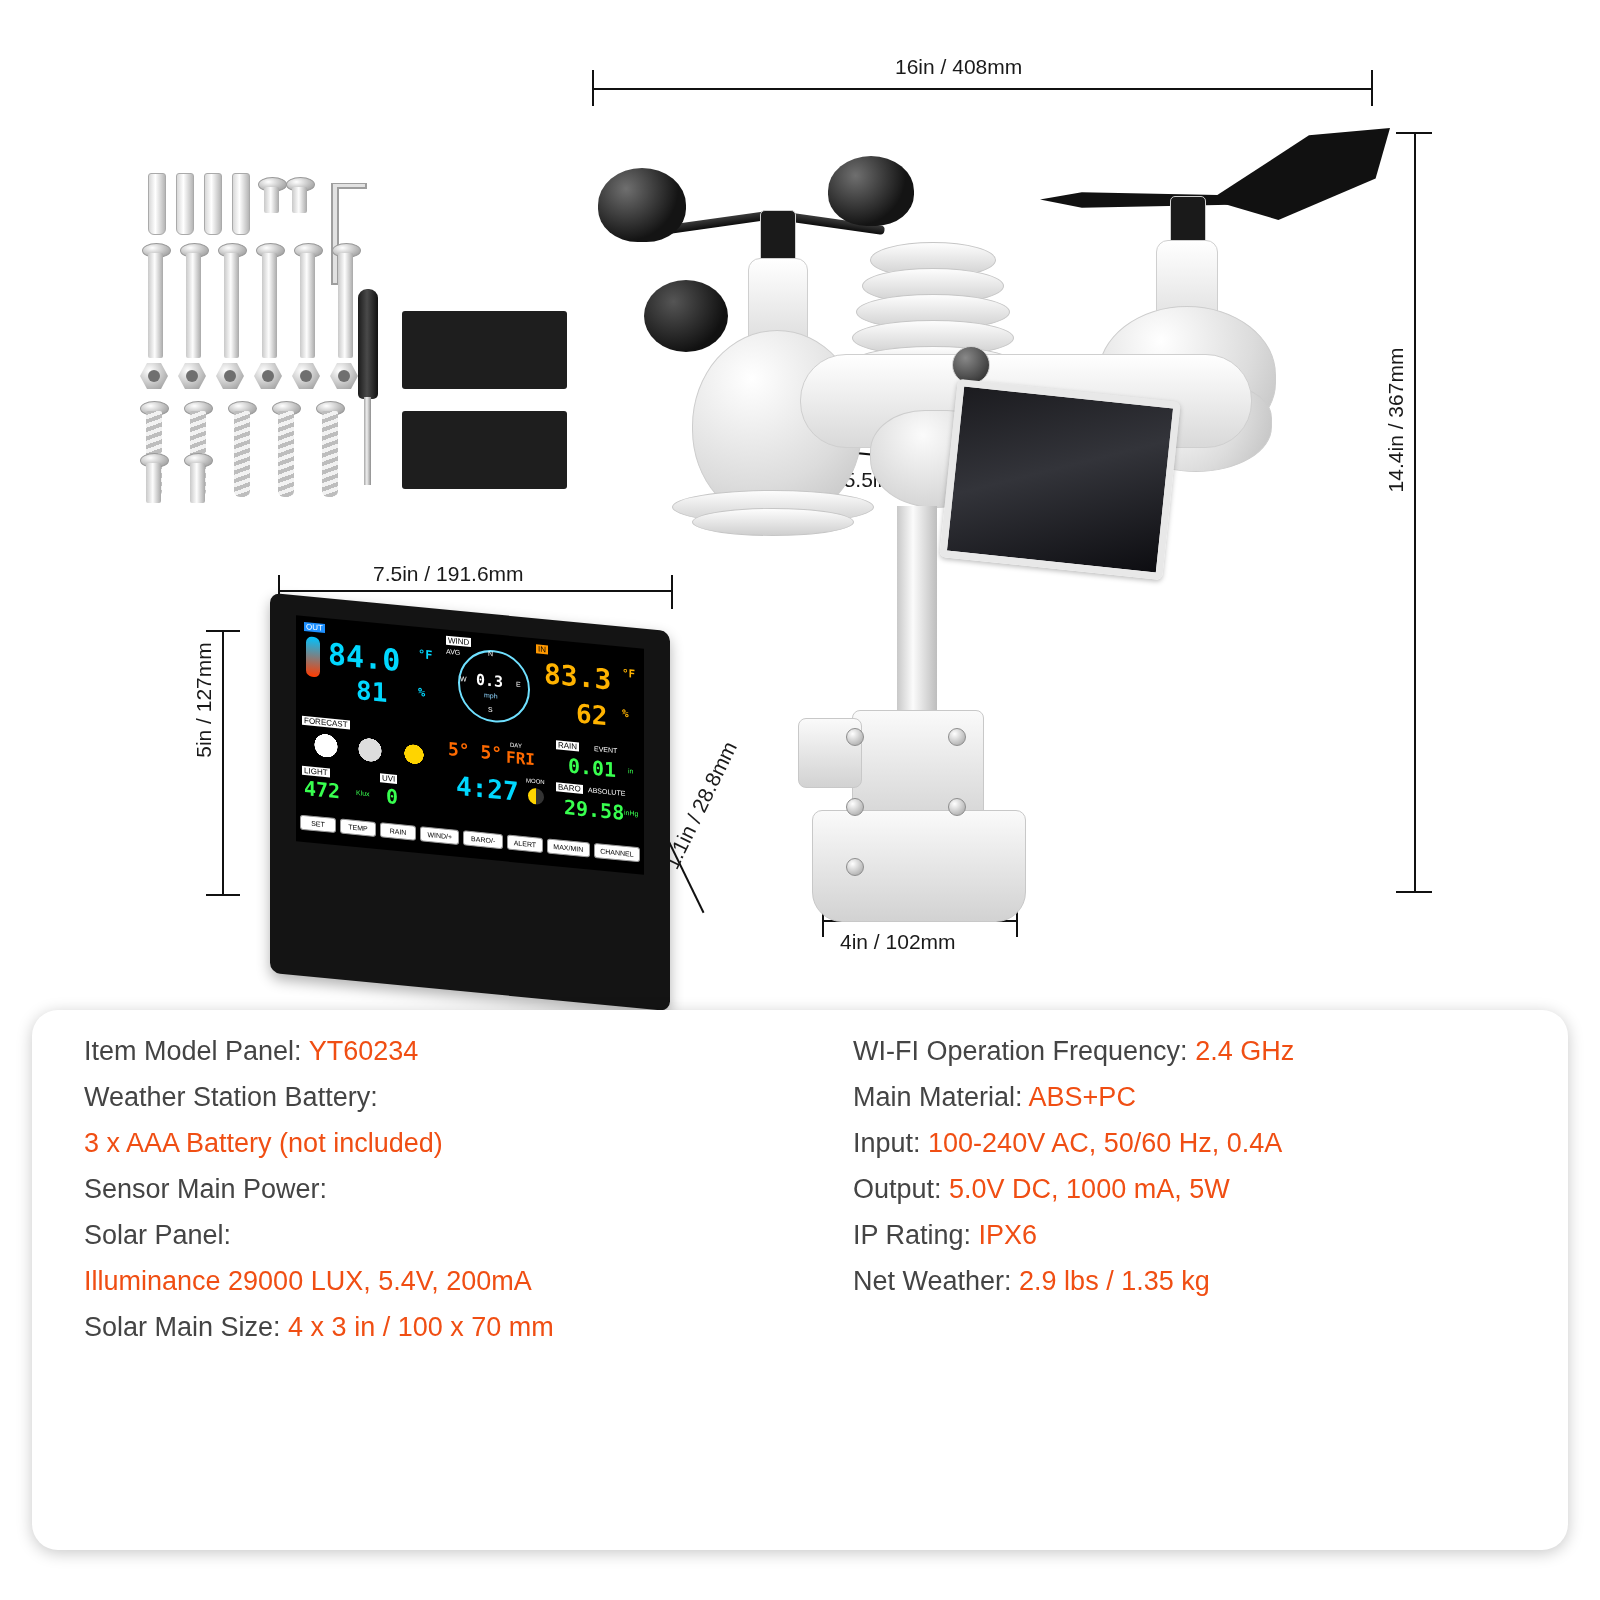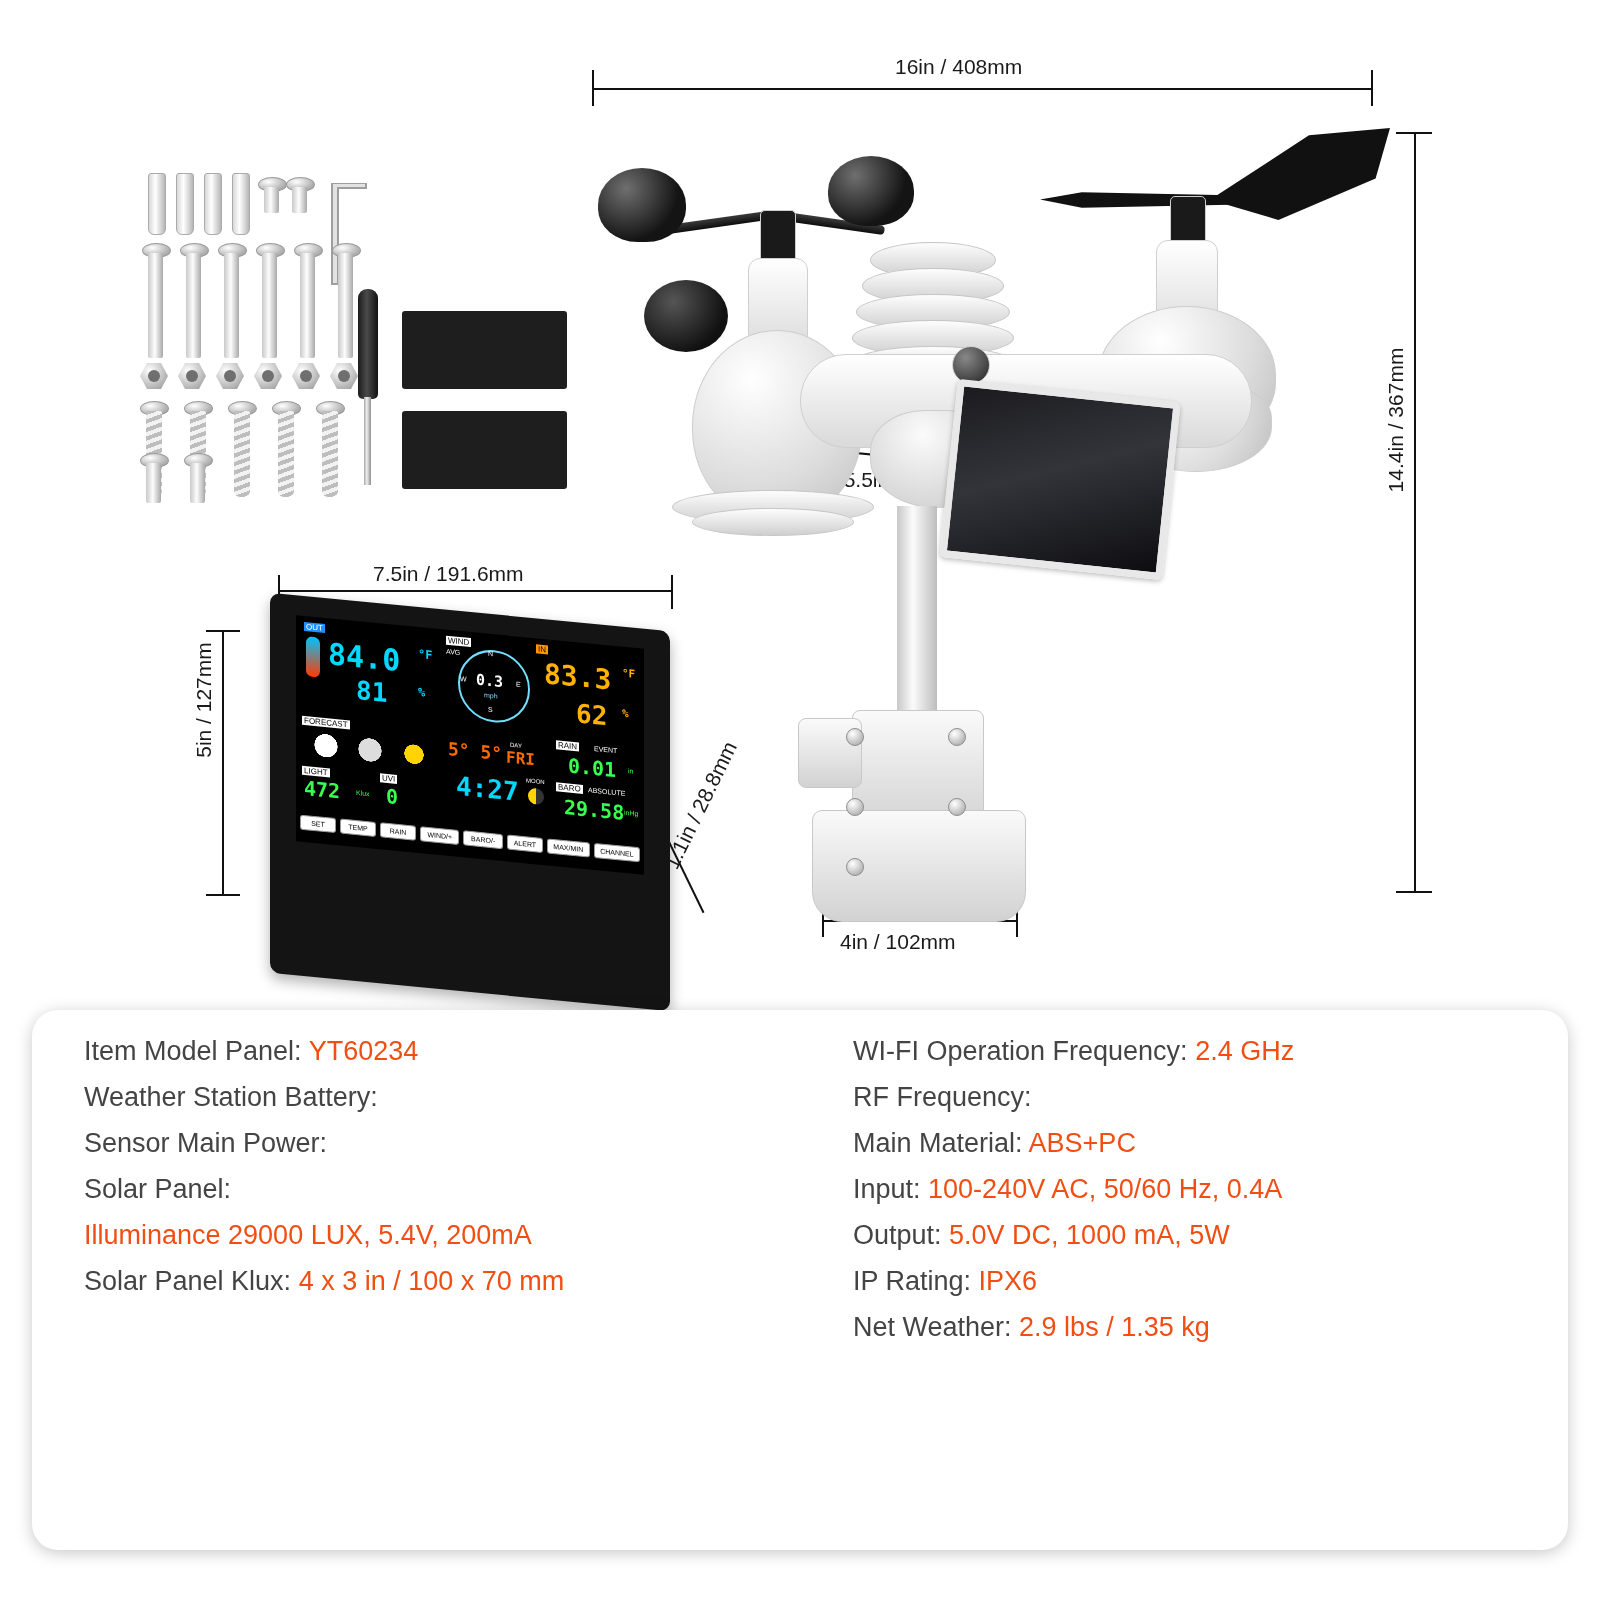--- a/index.html
+++ b/index.html
@@ -272,27 +272,27 @@
       <span class="lcd-label" style="flex:1.2;text-align:center;border:1px solid #999;border-radius:3px;padding:3px 0;font-size:7px;">MAX/MIN</span>
       <span class="lcd-label" style="flex:1.3;text-align:center;border:1px solid #999;border-radius:3px;padding:3px 0;font-size:7px;">CHANNEL</span>
     </div>
   </div>
 </div>
 
 <div class="spec-card">
   <div class="spec-col" style="left:52px;width:730px;">
     <div class="spec-line"><span>Item Model Panel: </span><span class="val">YT60234</span></div>
     <div class="spec-line"><span>Weather Station Battery:</span><span class="val"></span></div>
+    <div class="spec-line"><span></span><span class="val">3 x AAA Battery (not included)</span></div>
     <div class="spec-line"><span>Sensor Main Power:</span><span class="val"></span></div>
     <div class="spec-line"><span>Solar Panel:</span><span class="val"></span></div>
     <div class="spec-line"><span></span><span class="val">Illuminance 29000 LUX, 5.4V, 200mA</span></div>
-    <div class="spec-line"><span>Solar Panel Klux: </span><span class="val">4 x 3 in / 100 x 70 mm</span></div>
+    <div class="spec-line"><span>Solar Main Size: </span><span class="val">4 x 3 in / 100 x 70 mm</span></div>
   </div>
   <div class="spec-col" style="left:821px;width:680px;">
     <div class="spec-line"><span>WI-FI Operation Frequency: </span><span class="val">2.4 GHz</span></div>
-    <div class="spec-line"><span>RF Frequency:</span><span class="val"></span></div>
     <div class="spec-line"><span>Main Material: </span><span class="val">ABS+PC</span></div>
     <div class="spec-line"><span>Input: </span><span class="val">100-240V AC, 50/60 Hz, 0.4A</span></div>
     <div class="spec-line"><span>Output: </span><span class="val">5.0V DC, 1000 mA, 5W</span></div>
     <div class="spec-line"><span>IP Rating: </span><span class="val">IPX6</span></div>
     <div class="spec-line"><span>Net Weather: </span><span class="val">2.9 lbs / 1.35 kg</span></div>
   </div>
 </div>
 
 </body></html>

